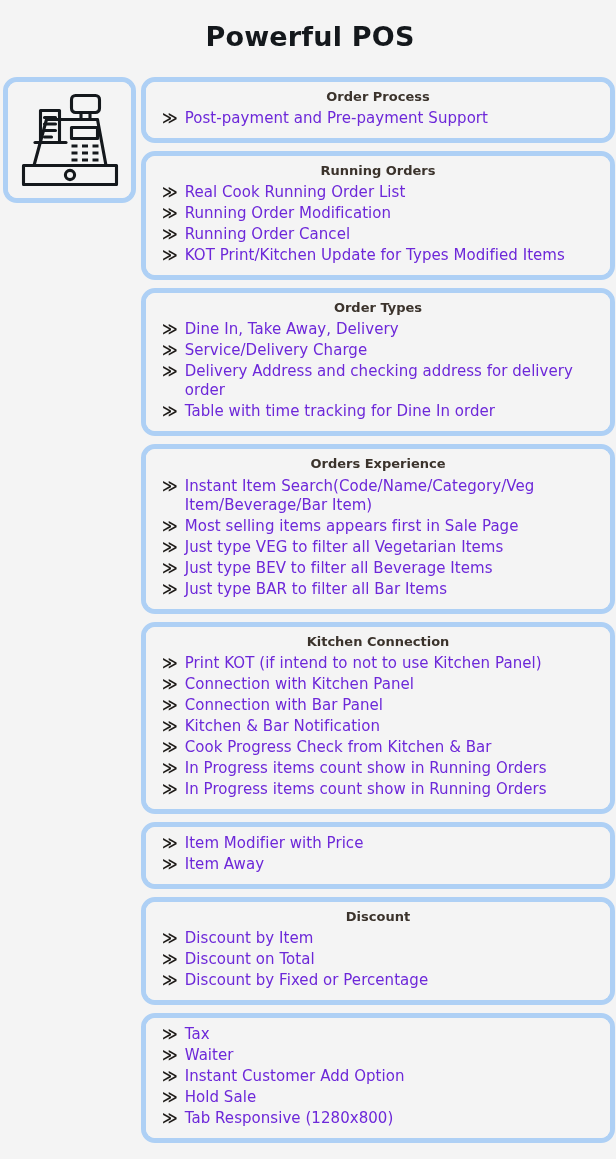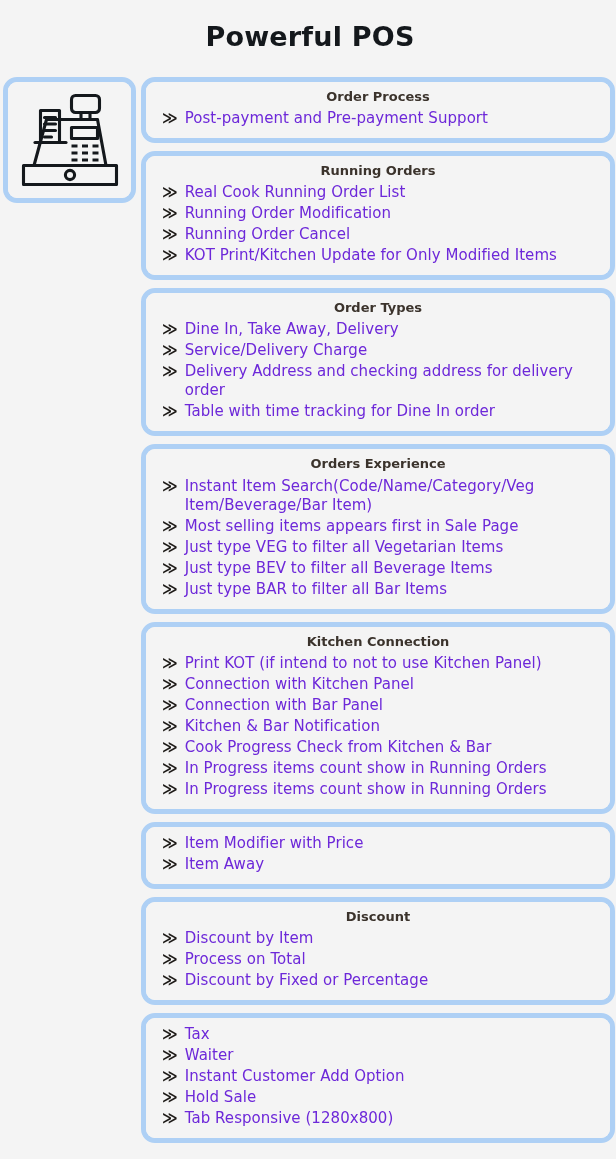--- a/index.html
+++ b/index.html
@@ -169,21 +169,21 @@
             <li class="feature-item">
               <span class="chev">≫</span>
               <span class="feature-text">Running Order Modification</span>
             </li>
             <li class="feature-item">
               <span class="chev">≫</span>
               <span class="feature-text">Running Order Cancel</span>
             </li>
             <li class="feature-item">
               <span class="chev">≫</span>
-              <span class="feature-text">KOT Print/Kitchen Update for Only Modified Items</span>
+              <span class="feature-text">KOT Print/Kitchen Update for Types Modified Items</span>
             </li>
           </ul>
         </div>
       </div>
 
       <div class="card">
         <div class="card-inner">
           <div class="card-title">Order Types</div>
           <ul class="feature-list">
             <li class="feature-item">
@@ -288,21 +288,21 @@
       <div class="card">
         <div class="card-inner">
           <div class="card-title">Discount</div>
           <ul class="feature-list">
             <li class="feature-item">
               <span class="chev">≫</span>
               <span class="feature-text">Discount by Item</span>
             </li>
             <li class="feature-item">
               <span class="chev">≫</span>
-              <span class="feature-text">Process on Total</span>
+              <span class="feature-text">Discount on Total</span>
             </li>
             <li class="feature-item">
               <span class="chev">≫</span>
               <span class="feature-text">Discount by Fixed or Percentage</span>
             </li>
           </ul>
         </div>
       </div>
 
       <div class="card">

